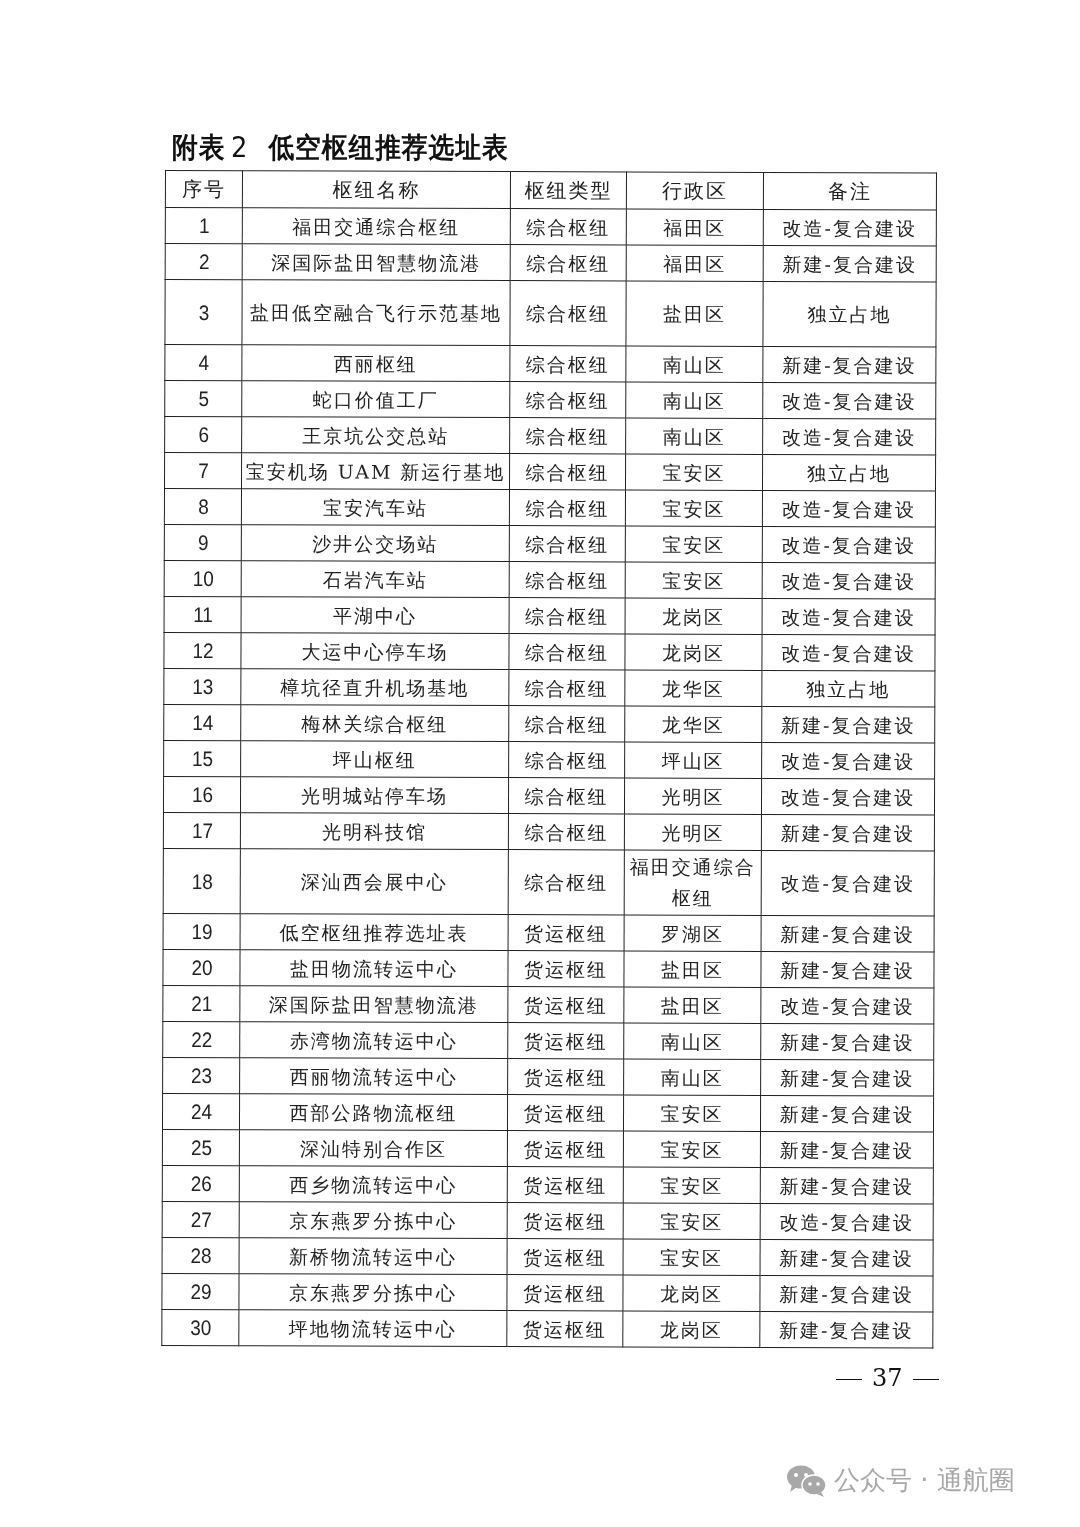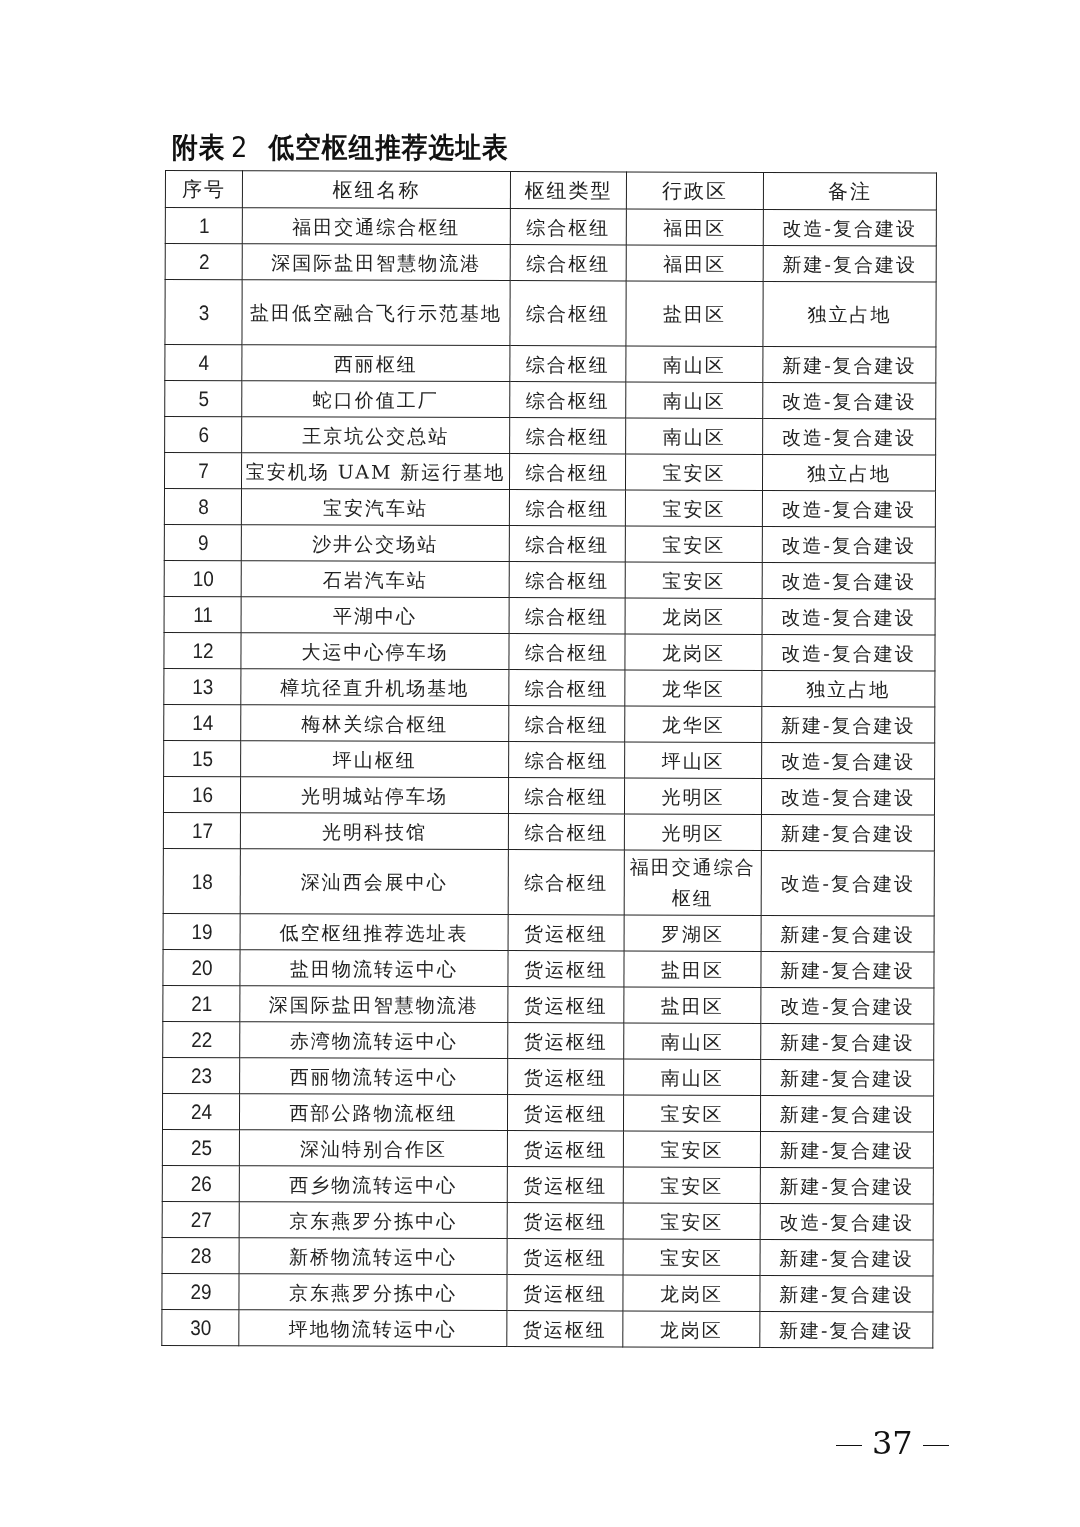--- a/index.html
+++ b/index.html
@@ -22,21 +22,21 @@
     table.hub td, table.hub th {
       border: 1.6px solid #222; text-align: center; vertical-align: middle;
       font-weight: normal; font-size: 19px; letter-spacing: 2px; padding: 0 2px;
       line-height: 32px; height: 35px; color: #222;
     }
     table.hub th { font-size: 20px; height: 36px; }
     table.hub td.idx { font-family: "Liberation Sans", "DejaVu Sans", sans-serif; font-size: 21px; letter-spacing: 0; transform: scaleX(0.9); }
     table.hub tr.tall td { height: 64px; line-height: 31px; }
     col.c1 { width: 77px; } col.c2 { width: 268px; } col.c3 { width: 116px; } col.c4 { width: 137px; } col.c5 { width: 173px; }
     .pageno {
-      position: absolute; left: 826px; top: 1424px; font-size: 32px; color: #111;
+      position: absolute; left: 826px; top: 1364px; font-size: 24px; color: #111;
       font-family: "DejaVu Serif", "Liberation Serif", serif; white-space: nowrap;
     }
     .pageno .dash { display: inline-block; width: 26px; height: 1.5px; background: #111; vertical-align: middle; margin: 0 10px; }
     .watermark {
       position: absolute; left: 786px; top: 1463px; display: flex; align-items: center; gap: 6px;
       color: #a8a8a8; font-family: "DejaVu Sans", "Liberation Sans", sans-serif; font-size: 26px; white-space: nowrap;
     }
     .watermark svg { width: 42px; height: 34px; }
   </style>
 </head>
@@ -271,13 +271,26 @@
           <td>坪地物流转运中心</td>
           <td>货运枢纽</td>
           <td>龙岗区</td>
           <td>新建-复合建设</td>
         </tr>
       </tbody>
   </table>
 
   <div class="pageno"><span class="dash"></span><span>37</span><span class="dash"></span></div>
 
+  <div class="watermark">
+    <svg viewBox="0 0 42 34">
+      <ellipse cx="15" cy="13" rx="14" ry="11.5" fill="#a8a8a8"></ellipse>
+      <path d="M6 21 L4 28 L11 23 Z" fill="#a8a8a8"></path>
+      <circle cx="10" cy="11" r="2" fill="#fff"></circle>
+        <circle cx="20" cy="11" r="2" fill="#fff"></circle>
+      <ellipse cx="28" cy="21" rx="12" ry="10" fill="#a8a8a8" stroke="#fff" stroke-width="1.5"></ellipse>
+      <path d="M35 28 L38 33 L31 30 Z" fill="#a8a8a8"></path>
+      <circle cx="24" cy="20" r="1.8" fill="#fff"></circle>
+        <circle cx="32" cy="20" r="1.8" fill="#fff"></circle>
+    </svg>
+    <span>公众号 · 通航圈</span>
+  </div>
 </div>
 
 </body></html>

